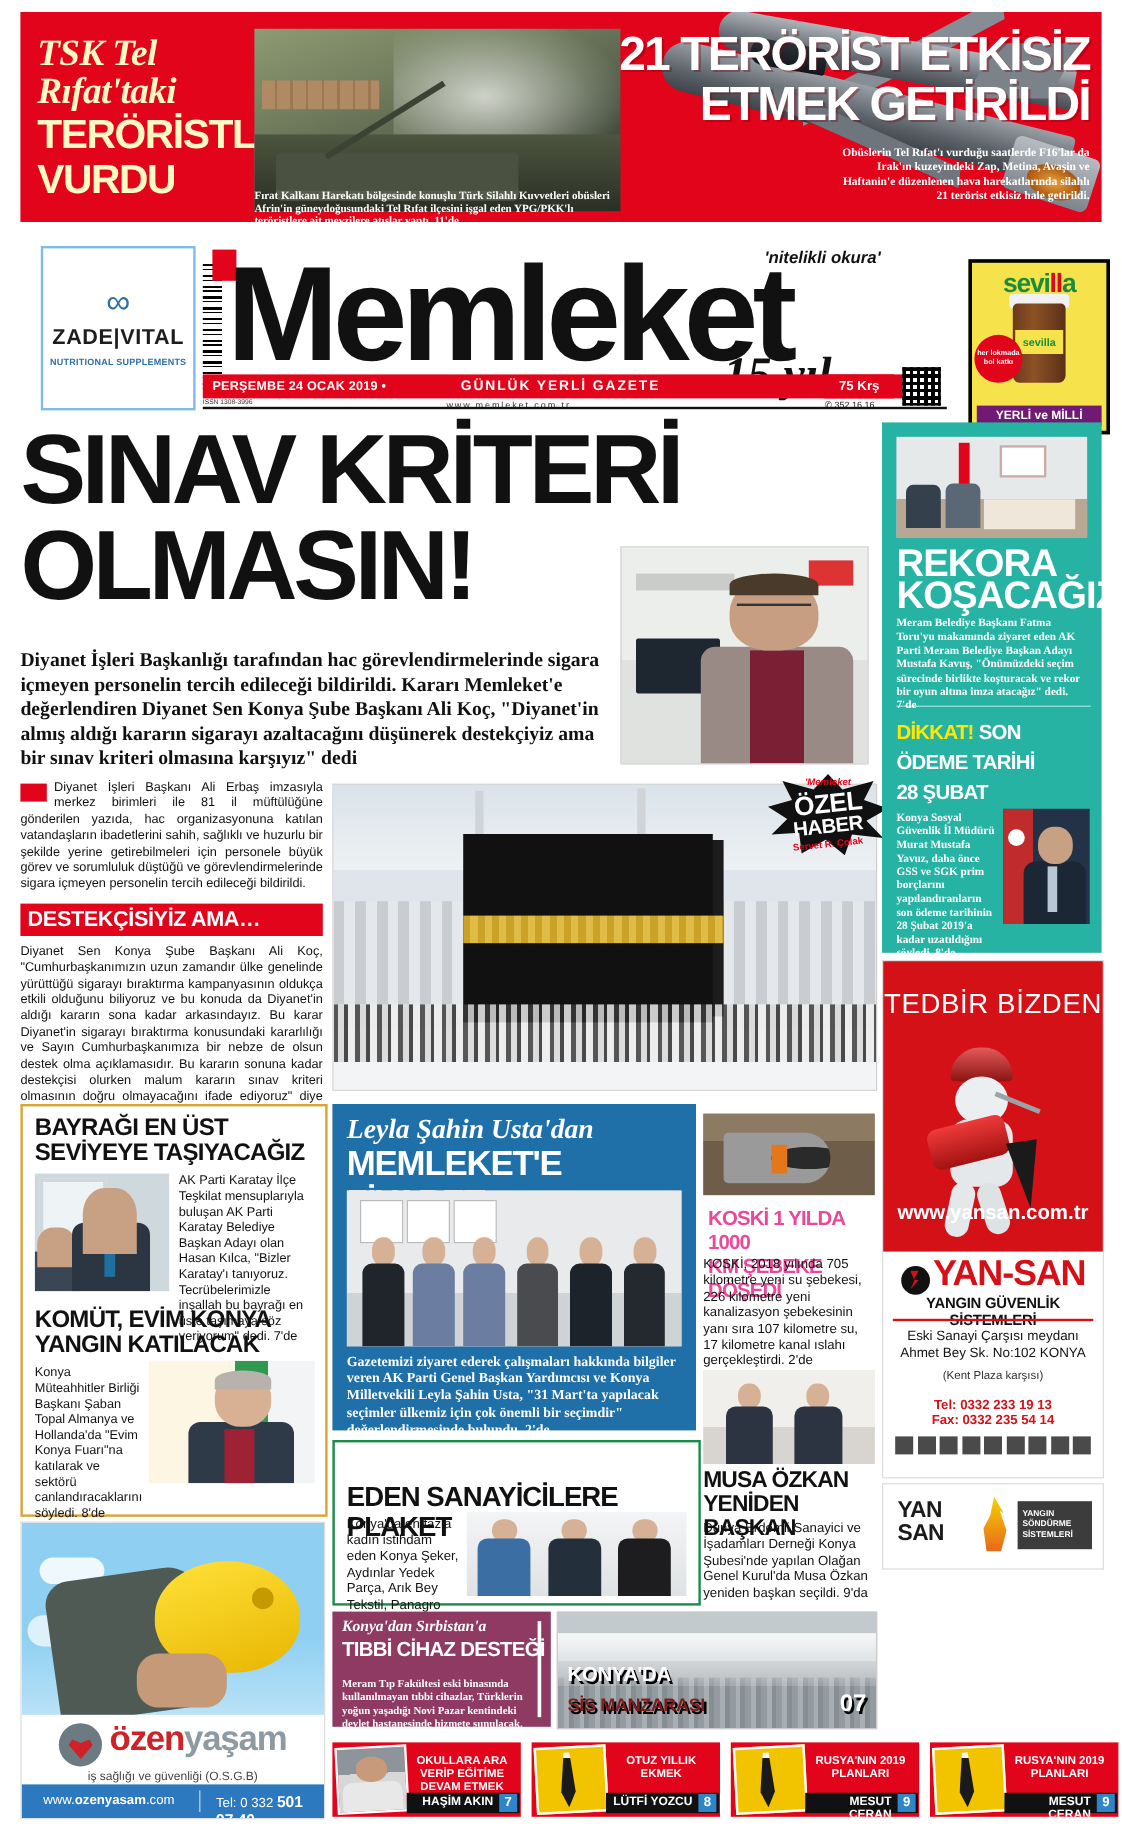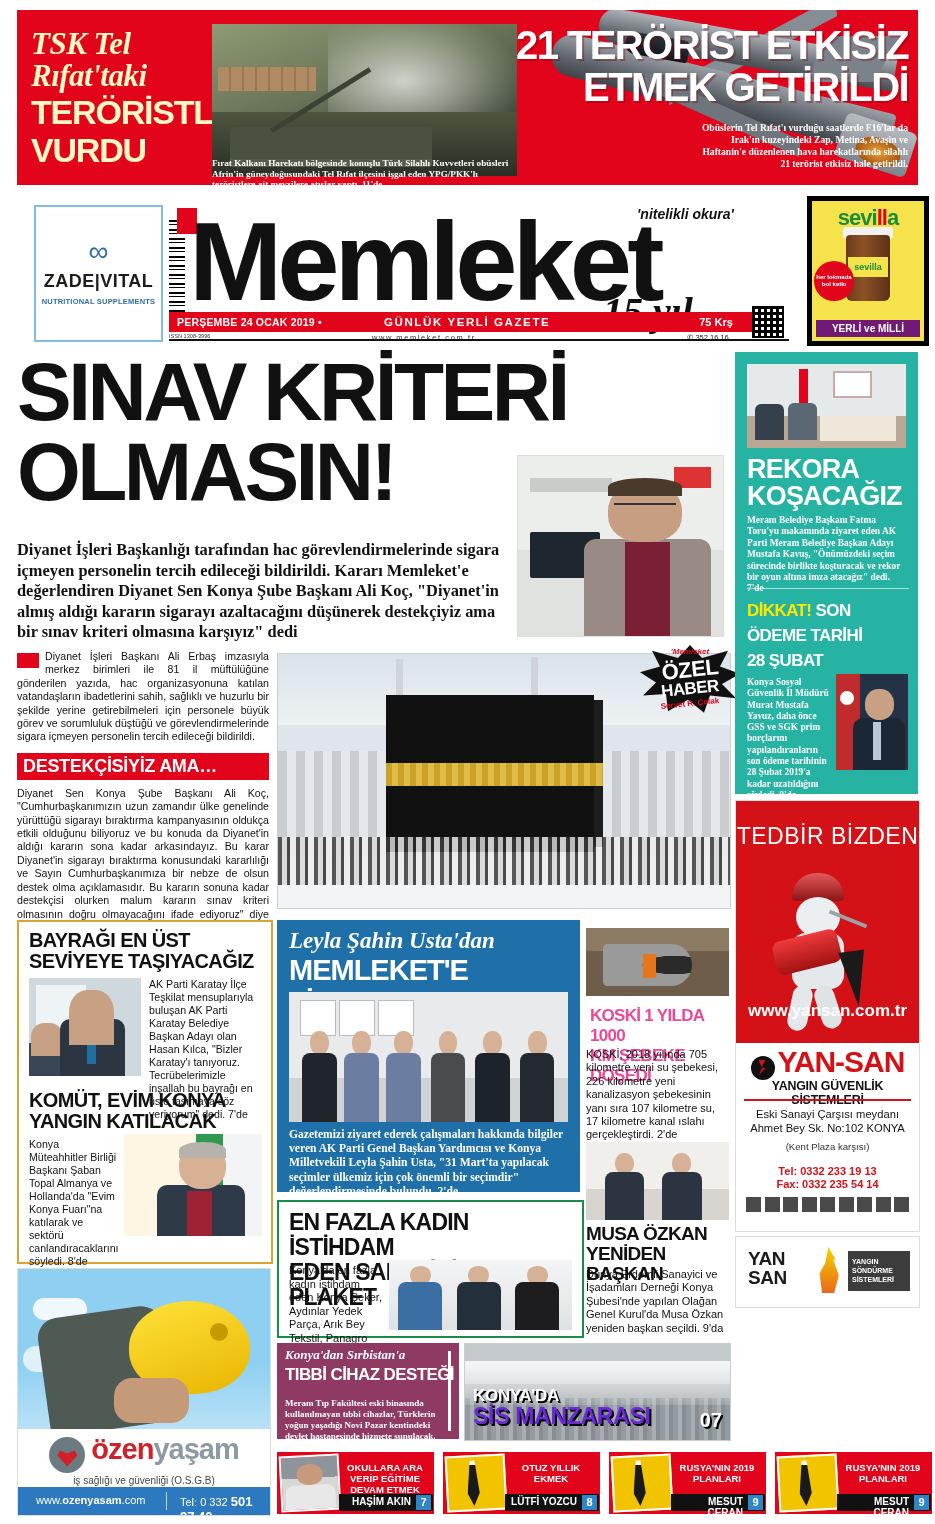--- a/index.html
+++ b/index.html
@@ -49,21 +49,21 @@
   .yil15{position:absolute;left:586px;top:92px;font-family:"Liberation Serif",serif;font-style:italic;font-weight:bold;font-size:40px;color:#111;}
   .yil15 .dot{color:#e2041b;}
   .pricebox{position:absolute;left:670px;top:116px;width:58px;height:20px;background:#e2041b;color:#fff;font-weight:bold;font-size:11px;text-align:center;line-height:20px;}
   .phone{position:absolute;left:670px;top:137px;font-size:7.5px;color:#222;}
   .qr{position:absolute;left:735px;top:110px;width:32px;height:32px;background:
     repeating-linear-gradient(90deg,#000 0 3px,#fff 3px 6px),
     repeating-linear-gradient(180deg,#000 0 3px,#fff 3px 6px);
     background-blend-mode:multiply;}
   .mh-rule{position:absolute;left:152px;top:143px;width:620px;height:2px;background:#111;}
 
-  .sevilla{position:absolute;left:790px;top:0;width:112px;height:140px;background:#f6e24a;border:5px solid #000000;overflow:hidden;}
+  .sevilla{position:absolute;left:790px;top:20px;width:112px;height:140px;background:#f6e24a;border:3px solid #000000;overflow:hidden;}
   .sevilla .sv-top{position:absolute;left:0;top:4px;width:100%;text-align:center;font-weight:bold;font-size:22px;color:#1a8c3c;letter-spacing:-1px;}
   .sevilla .sv-top .o{color:#e2041b;}
   .sevilla .jar{position:absolute;left:34px;top:34px;width:44px;height:66px;background:linear-gradient(90deg,#6b3a1c,#8d5226 40%,#5b3017);border-radius:4px 4px 6px 6px;}
   .sevilla .lid{position:absolute;left:31px;top:26px;width:50px;height:12px;background:#f1f1f1;border-radius:3px;}
   .sevilla .label{position:absolute;left:36px;top:56px;width:40px;height:20px;background:#f6e24a;display:flex;align-items:center;justify-content:center;font-weight:bold;font-size:9px;color:#1a8c3c;}
   .sevilla .burst{position:absolute;left:2px;top:60px;width:40px;height:40px;background:#e2041b;border-radius:50%;color:#fff;font-size:6px;font-weight:bold;display:flex;align-items:center;justify-content:center;text-align:center;line-height:7px;}
   .sevilla .yerli{position:absolute;left:4px;bottom:4px;width:104px;height:17px;background:#701a75;color:#fff;font-weight:bold;font-size:10px;text-align:center;line-height:17px;}
 
   
   .mainhead{position:absolute;left:17px;top:352px;width:705px;}
@@ -110,21 +110,21 @@
 
   
   .teal{position:absolute;left:735px;top:352px;width:183px;height:442px;background:#27b3a4;}
   .teal .ph{position:absolute;left:12px;top:12px;width:159px;height:84px;overflow:hidden;background:#b9c2c8;}
   .teal .ph .wall{position:absolute;inset:0;background:linear-gradient(180deg,#e6e9ea 0 62%,#b8a893 62% 100%);}
   .teal .ph .flag{position:absolute;left:33%;top:6%;width:9px;height:48%;background:#e2041b;}
   .teal .ph .frame{position:absolute;left:54%;top:8%;width:22%;height:28%;background:#fff;border:2px solid #caa;}
   .teal .ph .p1{position:absolute;left:5%;bottom:10%;width:18%;height:42%;background:#34404c;border-radius:6px 6px 0 0;}
   .teal .ph .p2{position:absolute;left:26%;bottom:10%;width:18%;height:44%;background:#5a6774;border-radius:6px 6px 0 0;}
   .teal .ph .desk{position:absolute;left:46%;bottom:8%;width:48%;height:30%;background:#efe7da;}
-  .teal h2{margin:0;position:absolute;left:12px;top:104px;width:162px;color:#fff;font-weight:bold;font-size:27px;line-height:27px;letter-spacing:-.8px;}
+  .teal h2{margin:0;position:absolute;left:12px;top:104px;width:162px;color:#fff;font-weight:bold;font-size:32px;line-height:27px;letter-spacing:-.8px;}
   .teal .tp{position:absolute;left:12px;top:163px;width:162px;color:#fff;font-family:"Liberation Serif",serif;font-weight:bold;font-size:9.4px;line-height:11.4px;}
   .teal .hr{position:absolute;left:12px;top:236px;width:162px;height:1px;background:rgba(255,255,255,.6);}
   .teal h3{margin:0;position:absolute;left:12px;top:246px;width:168px;color:#fff;font-weight:bold;font-size:17px;line-height:25px;letter-spacing:-.6px;}
   .teal h3 .hl{color:#ffe800;}
   .teal .tp2{position:absolute;left:12px;top:325px;width:84px;color:#fff;font-family:"Liberation Serif",serif;font-weight:bold;font-size:9.4px;line-height:11.3px;}
   .teal .ph2{position:absolute;left:101px;top:322px;width:72px;height:96px;overflow:hidden;background:#2a3a52;}
   .teal .ph2 .bg{position:absolute;inset:0;background:linear-gradient(90deg,#c02c2c 0 34%,#243247 34% 100%);}
   .teal .ph2 .star{position:absolute;left:6%;top:18%;width:14px;height:14px;background:#fff;border-radius:50%;}
   .teal .ph2 .head{position:absolute;left:40%;top:16%;width:40%;height:32%;background:#c8a184;border-radius:46%;}
   .teal .ph2 .suit{position:absolute;left:24%;top:46%;width:72%;height:54%;background:#1b2735;border-radius:10px 10px 0 0;}
@@ -241,21 +241,21 @@
   .medbox{position:absolute;left:277px;top:1343px;width:182px;height:96px;background:#8e3a63;color:#fff;overflow:hidden;}
   .medbox .k1{position:absolute;left:8px;top:4px;font-family:"Liberation Serif",serif;font-style:italic;font-weight:bold;font-size:13px;}
   .medbox .k2{position:absolute;left:8px;top:22px;font-weight:bold;font-size:17px;letter-spacing:-.6px;}
   .medbox .t{position:absolute;left:8px;top:44px;width:162px;font-family:"Liberation Serif",serif;font-weight:bold;font-size:9px;line-height:11px;margin-top:11px;}
   .medbox .bar{position:absolute;right:8px;top:8px;width:3px;height:80px;background:#fff;}
   .sisbox{position:absolute;left:464px;top:1343px;width:265px;height:96px;overflow:hidden;border:1px solid #ccc;background:#b9bfc4;}
   .sisbox .sky{position:absolute;inset:0;background:linear-gradient(180deg,#c3cace 0 42%,#aab0b4 42% 100%);}
   .sisbox .fog{position:absolute;left:0;top:18%;width:100%;height:46%;background:linear-gradient(180deg,rgba(255,255,255,.85),rgba(255,255,255,.15));}
   .sisbox .city{position:absolute;left:0;bottom:0;width:100%;height:44%;background:repeating-linear-gradient(90deg,#8e969b 0 5px,#a7aeb2 5px 9px,#7e868b 9px 13px);opacity:.8;}
   .sisbox .t1{position:absolute;left:8px;bottom:34px;font-weight:bold;font-size:17px;color:#fff;letter-spacing:-.3px;text-shadow:2px 2px 0 #000;}
-  .sisbox .t2{position:absolute;left:8px;bottom:10px;font-weight:bold;font-size:23px;color:#6d28d9;letter-spacing:-.3px;text-shadow:2px 2px 0 #000;}
+  .sisbox .t2{position:absolute;left:8px;bottom:10px;font-weight:bold;font-size:15px;color:#7f1d1d;letter-spacing:-.3px;text-shadow:2px 2px 0 #000;}
   .sisbox .num{position:absolute;right:8px;bottom:8px;font-weight:bold;font-size:20px;color:#fff;text-shadow:2px 2px 0 #000;}
 
   
   .cols{position:absolute;left:277px;top:1452px;width:655px;height:62px;display:flex;gap:9px;}
   .colcard{position:relative;width:159px;height:62px;background:#e2041b;overflow:hidden;}
   .colcard .thumb{position:absolute;left:3px;top:3px;width:56px;height:52px;background:#f2c400;overflow:hidden;transform:rotate(-3deg);border:2px solid #fff;}
   .colcard .thumb.face{background:linear-gradient(180deg,#8d949a 0 40%,#d7d7d7 40% 100%);}
   .colcard .thumb .hd{position:absolute;left:26%;top:14%;width:48%;height:40%;background:#c79a7c;border-radius:46%;}
   .colcard .thumb .bd{position:absolute;left:6%;top:54%;width:88%;height:46%;background:#e8e8e8;border-radius:8px 8px 0 0;}
   .colcard .thumb .nib{position:absolute;left:30%;top:6%;width:30%;height:88%;background:linear-gradient(180deg,#f4f4f4 0 10%,#1a1a1a 10% 100%);clip-path:polygon(36% 0,64% 0,86% 72%,50% 100%,14% 72%);}
@@ -518,21 +518,21 @@
         </div>
       <div class="pr" style="left:82%">
           <div class="h"></div>
           <div class="b" style="background:#24292f"></div>
         </div>
     </div>
     <div class="cap">Gazetemizi ziyaret ederek çalışmaları hakkında bilgiler veren AK Parti Genel Başkan Yardımcısı ve Konya Milletvekili Leyla Şahin Usta, "31 Mart'ta yapılacak seçimler ülkemiz için çok önemli bir seçimdir" değerlendirmesinde bulundu. 2'de</div>
   </div>
 
   <div class="greenBox">
-    <h3><span>EN FAZLA KADIN İSTİHDAM</span><br><span>EDEN SANAYİCİLERE PLAKET</span></h3>
+    <h3><br><span>EDEN SANAYİCİLERE PLAKET</span></h3>
     <div class="t">Konya'da en fazla kadın istihdam eden Konya Şeker, Aydınlar Yedek Parça, Arık Bey Tekstil, Panagro Tarım ve BZD Tekstil'e plaket verildi. 5'te</div>
     <div class="ph">
       <div class="bg"></div>
       <div class="p" style="left:4%">
           <div class="h"></div>
           <div class="b" style="background:#3b6fa4"></div>
         </div>
       <div class="p" style="left:36%">
           <div class="h"></div>
           <div class="b" style="background:#23303c"></div>

